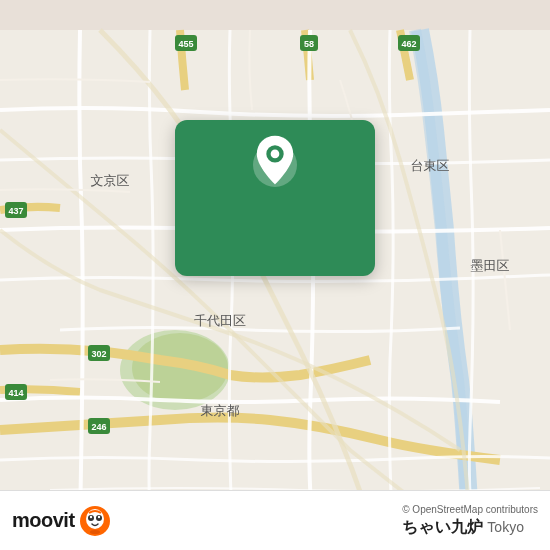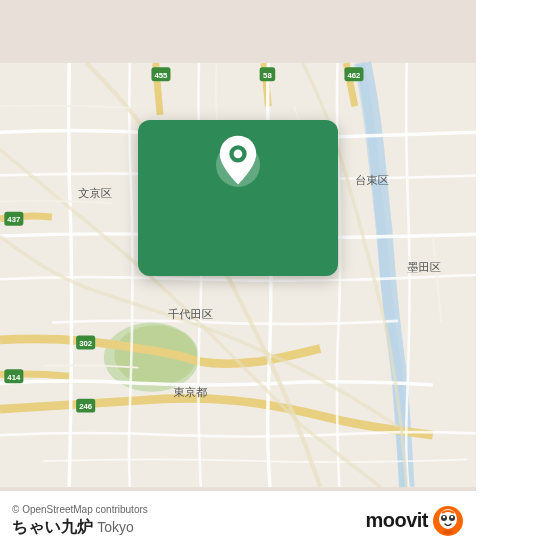--- a/index.html
+++ b/index.html
@@ -5,21 +5,21 @@
     * { margin: 0; padding: 0; box-sizing: border-box; }
     body {
       width: 550px;
       height: 550px;
       overflow: hidden;
       font-family: Arial, sans-serif;
       position: relative;
     }
 
     #map-container {
-      width: 476px;
+      width: 550px;
       height: 550px;
       position: relative;
       background-color: #e8e0d8;
       overflow: hidden;
     }
 
     
     #bottom-bar {
       position: absolute;
       bottom: 0; left: 0; right: 0;
@@ -199,38 +199,38 @@
       <path d="M26,2 C14,2 5,11 5,23 C5,38 26,58 26,58 C26,58 47,38 47,23 C47,11 38,2 26,2Z" fill="white"></path>
       <circle cx="26" cy="23" r="10" fill="#2e8b57"></circle>
       <circle cx="26" cy="23" r="5" fill="white"></circle>
     </svg>
 
     <div style="height:58px;"></div>
 
   </div>
 
   <div id="bottom-bar">
-    <div id="bottom-left">
-      <span id="attribution">© OpenStreetMap contributors</span>
-      <div style="display:flex;align-items:baseline;gap:4px;">
-        <span id="place-name">ちゃい九炉</span>
-        <span style="font-size:14px;color:#666;">Tokyo</span>
-      </div>
-    </div>
-
     <div id="moovit-logo">
       <span style="font-size:20px;font-weight:bold;color:#1a1a1a;letter-spacing:-0.5px;">moovit</span>
 
       <svg width="32" height="32" viewBox="0 0 32 32">
         <circle cx="16" cy="16" r="15" fill="#ff6600"></circle>
         <ellipse cx="16" cy="14" rx="9" ry="10" fill="white"></ellipse>
         <circle cx="12" cy="13" r="3" fill="#333"></circle>
         <circle cx="20" cy="13" r="3" fill="#333"></circle>
         <circle cx="12" cy="12" r="1.2" fill="white"></circle>
         <circle cx="20" cy="12" r="1.2" fill="white"></circle>
         <path d="M13,19 Q16,22 19,19" stroke="#333" stroke-width="1.5" fill="none" stroke-linecap="round"></path>
         <path d="M10,8 Q16,4 22,8" stroke="#ff6600" stroke-width="2" fill="none"></path>
         <ellipse cx="16" cy="27" rx="5" ry="2" fill="#cc4400" opacity="0.5"></ellipse>
       </svg>
     </div>
+
+    <div id="bottom-left">
+      <span id="attribution">© OpenStreetMap contributors</span>
+      <div style="display:flex;align-items:baseline;gap:4px;">
+        <span id="place-name">ちゃい九炉</span>
+        <span style="font-size:14px;color:#666;">Tokyo</span>
+      </div>
+    </div>
   </div>
 
 </div>
 
 </body></html>

